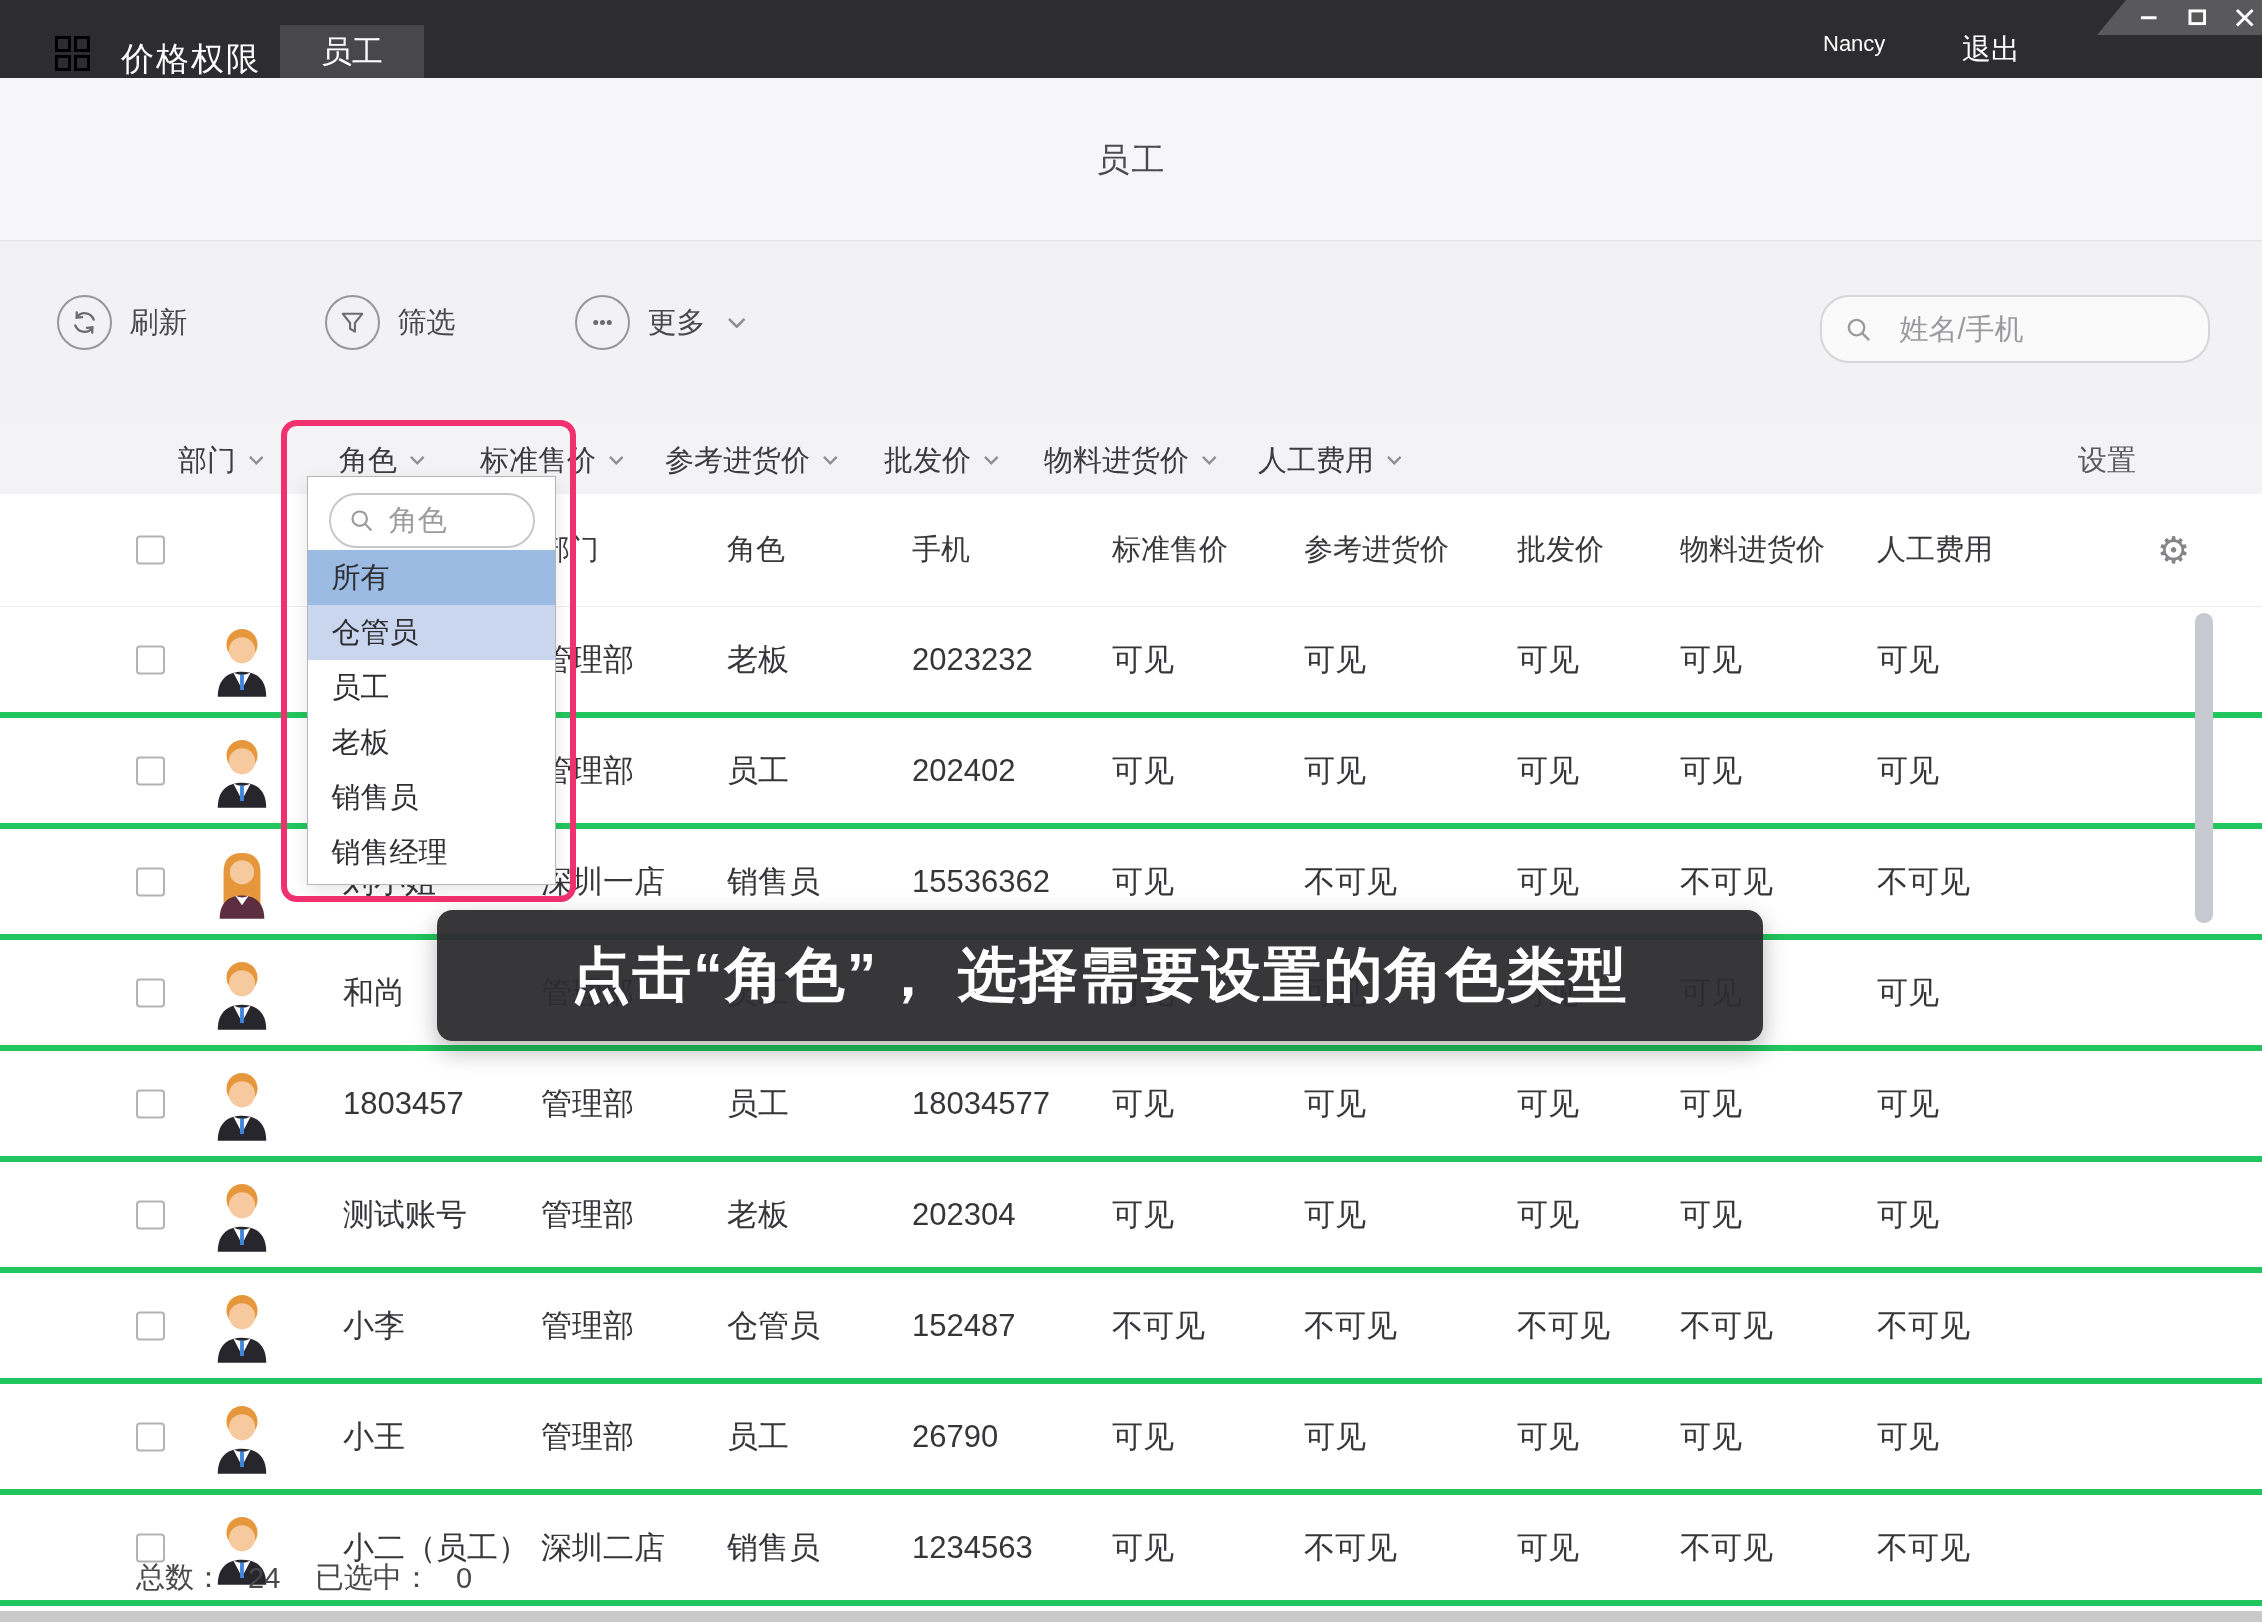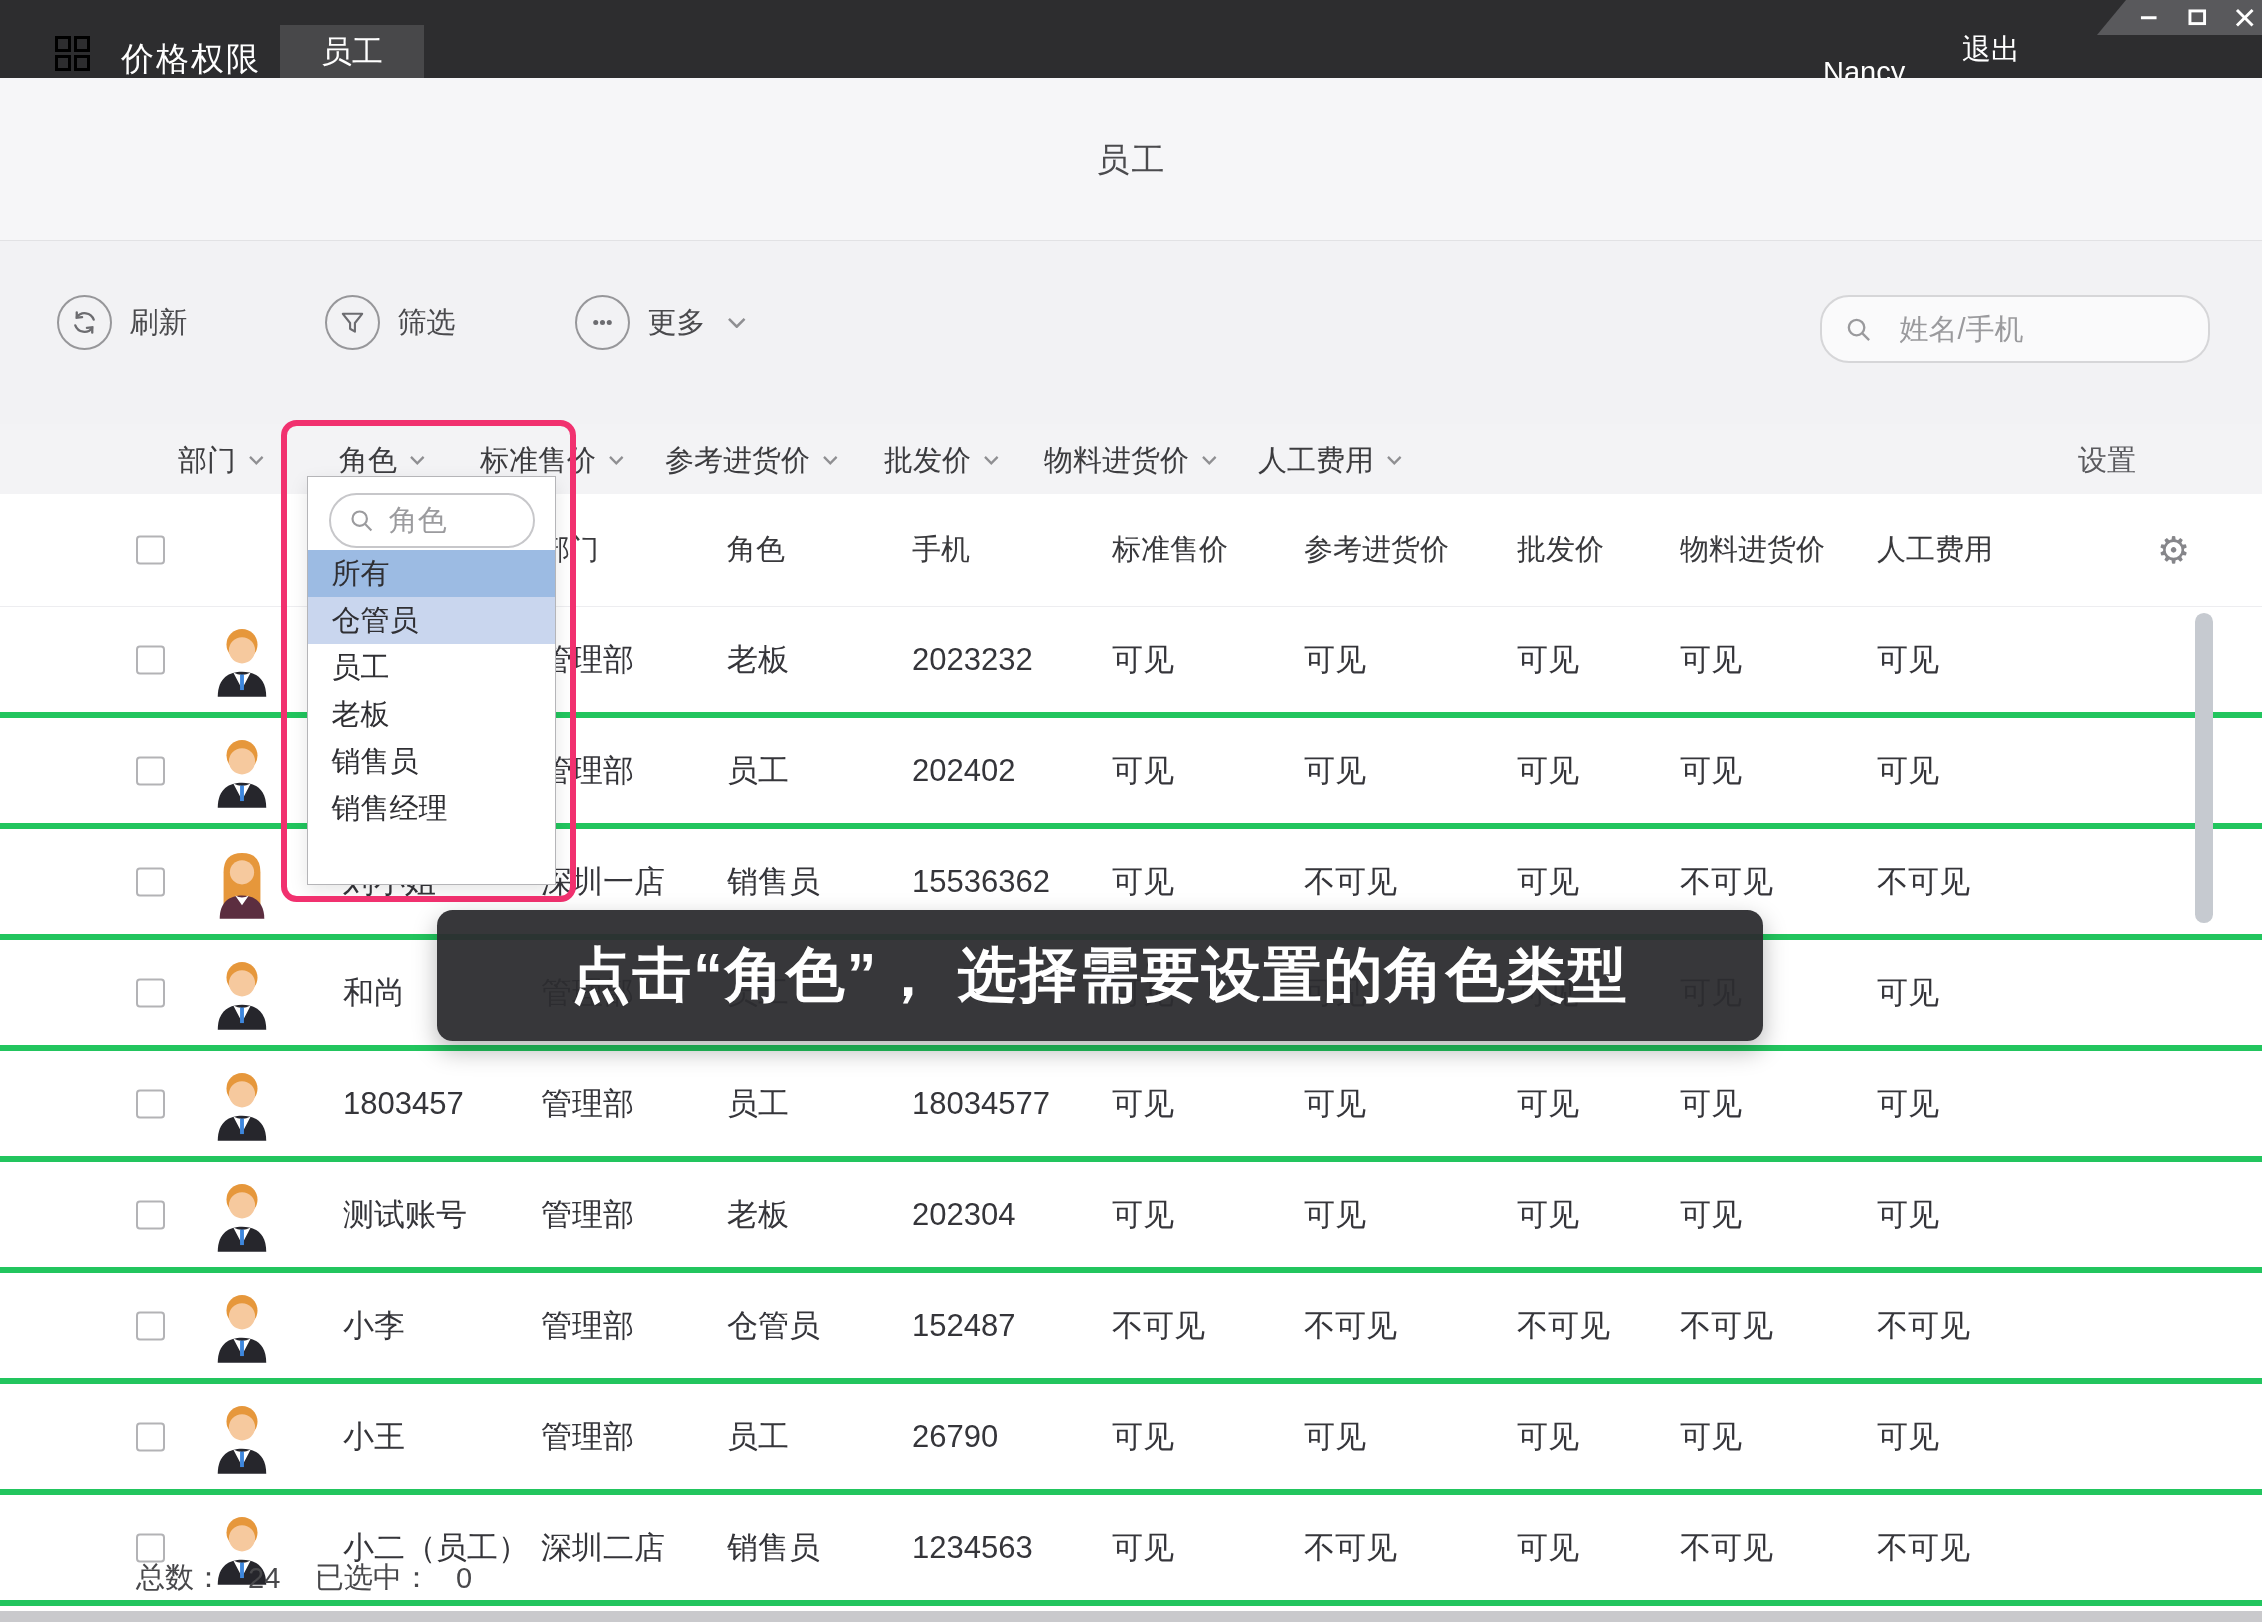--- a/index.html
+++ b/index.html
@@ -7,21 +7,21 @@
          font-family:"Liberation Sans","DejaVu Sans",sans-serif;}
   
   .topbar{position:absolute;left:0;top:0;width:2263px;height:78px;background:#2d2d2f;text-decoration:underline;}
   .logo{position:absolute;left:55px;top:36px;display:grid;grid-template-columns:15.6px 15.6px;grid-template-rows:15.6px 15.6px;gap:3.9px;}
   .logo span{display:block;border:3.9px solid;box-sizing:border-box;width:15.6px;height:15.6px;}
   .sq-red{border-color:#e05a4d;} .sq-green{border-color:#35a556;}
   .sq-blue{border-color:#3b82e0;} .sq-orange{border-color:#e8a23d;}
   .app-title{position:absolute;left:121px;top:37px;font-size:33px;color:#ffffff;letter-spacing:2px;}
   .nav-tab{position:absolute;left:280px;top:25px;width:144px;height:53px;background:#48484a;
            display:flex;align-items:center;justify-content:center;font-size:31px;color:#ffffff;}
-  .user-name{position:absolute;left:1823px;top:56px;font-size:29px;color:#ffffff;}
+  .user-name{position:absolute;left:1823px;top:31px;font-size:22px;color:#ffffff;}
   .logout{position:absolute;left:1962px;top:30px;font-size:29px;color:#ffffff;}
   .winstrip{position:absolute;left:2097px;top:0;width:166px;height:35px;background:#59595c;
             clip-path:polygon(29px 0,166px 0,166px 35px,0 35px);}
   .winbtn{position:absolute;top:7.8px;width:21.5px;height:19.5px;}
   .winbtn svg{display:block;}
   
   .title-sec{position:absolute;left:0;top:78px;width:2263px;height:162px;background:#f6f6f8;border-bottom:1px solid #e2e2e4;}
   .page-title{position:absolute;left:0;top:60px;width:100%;text-align:center;font-size:33px;color:#4b4b4e;letter-spacing:2px;}
   
   .toolbar-sec{position:absolute;left:0;top:241px;width:2263px;height:183px;background:#f2f2f4;padding-left:27px;}
@@ -65,21 +65,21 @@
   .scroll-thumb{position:absolute;left:2195px;top:613px;width:17.6px;height:310px;border-radius:8.8px;background:#c6cad0;z-index:20;}
   
   .dropdown{position:absolute;left:307px;top:476px;width:247px;height:407px;background:#ffffff;
             border:1px solid #b5b5b8;box-sizing:content-box;box-shadow:0 5.9px 17.6px rgba(0,0,0,.10);z-index:30;}
   .dd-search{position:absolute;left:20.5px;top:15.6px;width:206px;height:55px;box-sizing:border-box;
              border:2px solid #c7c7ca;border-radius:28px;background:#fff;display:flex;align-items:center;
              gap:11.7px;padding-left:17.6px;}
   .dd-search input{border:none;outline:none;background:transparent;font-size:29px;color:#5a5a5e;width:127px;font-family:inherit;}
   .dd-search input::placeholder{color:#9b9b9e;}
   .dd-list{position:absolute;left:0;top:73px;width:247px;}
-  .dd-option{height:47px;display:flex;align-items:center;padding-left:23.4px;font-size:29px;color:#2f2f33;background:#fff;}
+  .dd-option{height:55px;display:flex;align-items:center;padding-left:23.4px;font-size:29px;color:#2f2f33;background:#fff;}
   .dd-option.selected{background:#9cbbe3;}
   .dd-option.highlight{background:#c9d6ee;}
   
   .pink-box{position:absolute;left:281px;top:420px;width:295px;height:482px;box-sizing:border-box;
             border:6.8px solid #f1316f;border-radius:15.6px;pointer-events:none;z-index:40;}
   .tooltip{position:absolute;left:437px;top:910px;width:1326px;height:131px;background:rgba(44,44,47,0.95);
            border-radius:15.6px;display:flex;align-items:center;justify-content:center;color:#ffffff;
            font-size:59px;font-weight:bold;letter-spacing:2px;box-shadow:0 9.8px 25px rgba(0,0,0,.28);z-index:50;white-space:nowrap;}
 </style>
 </head>

